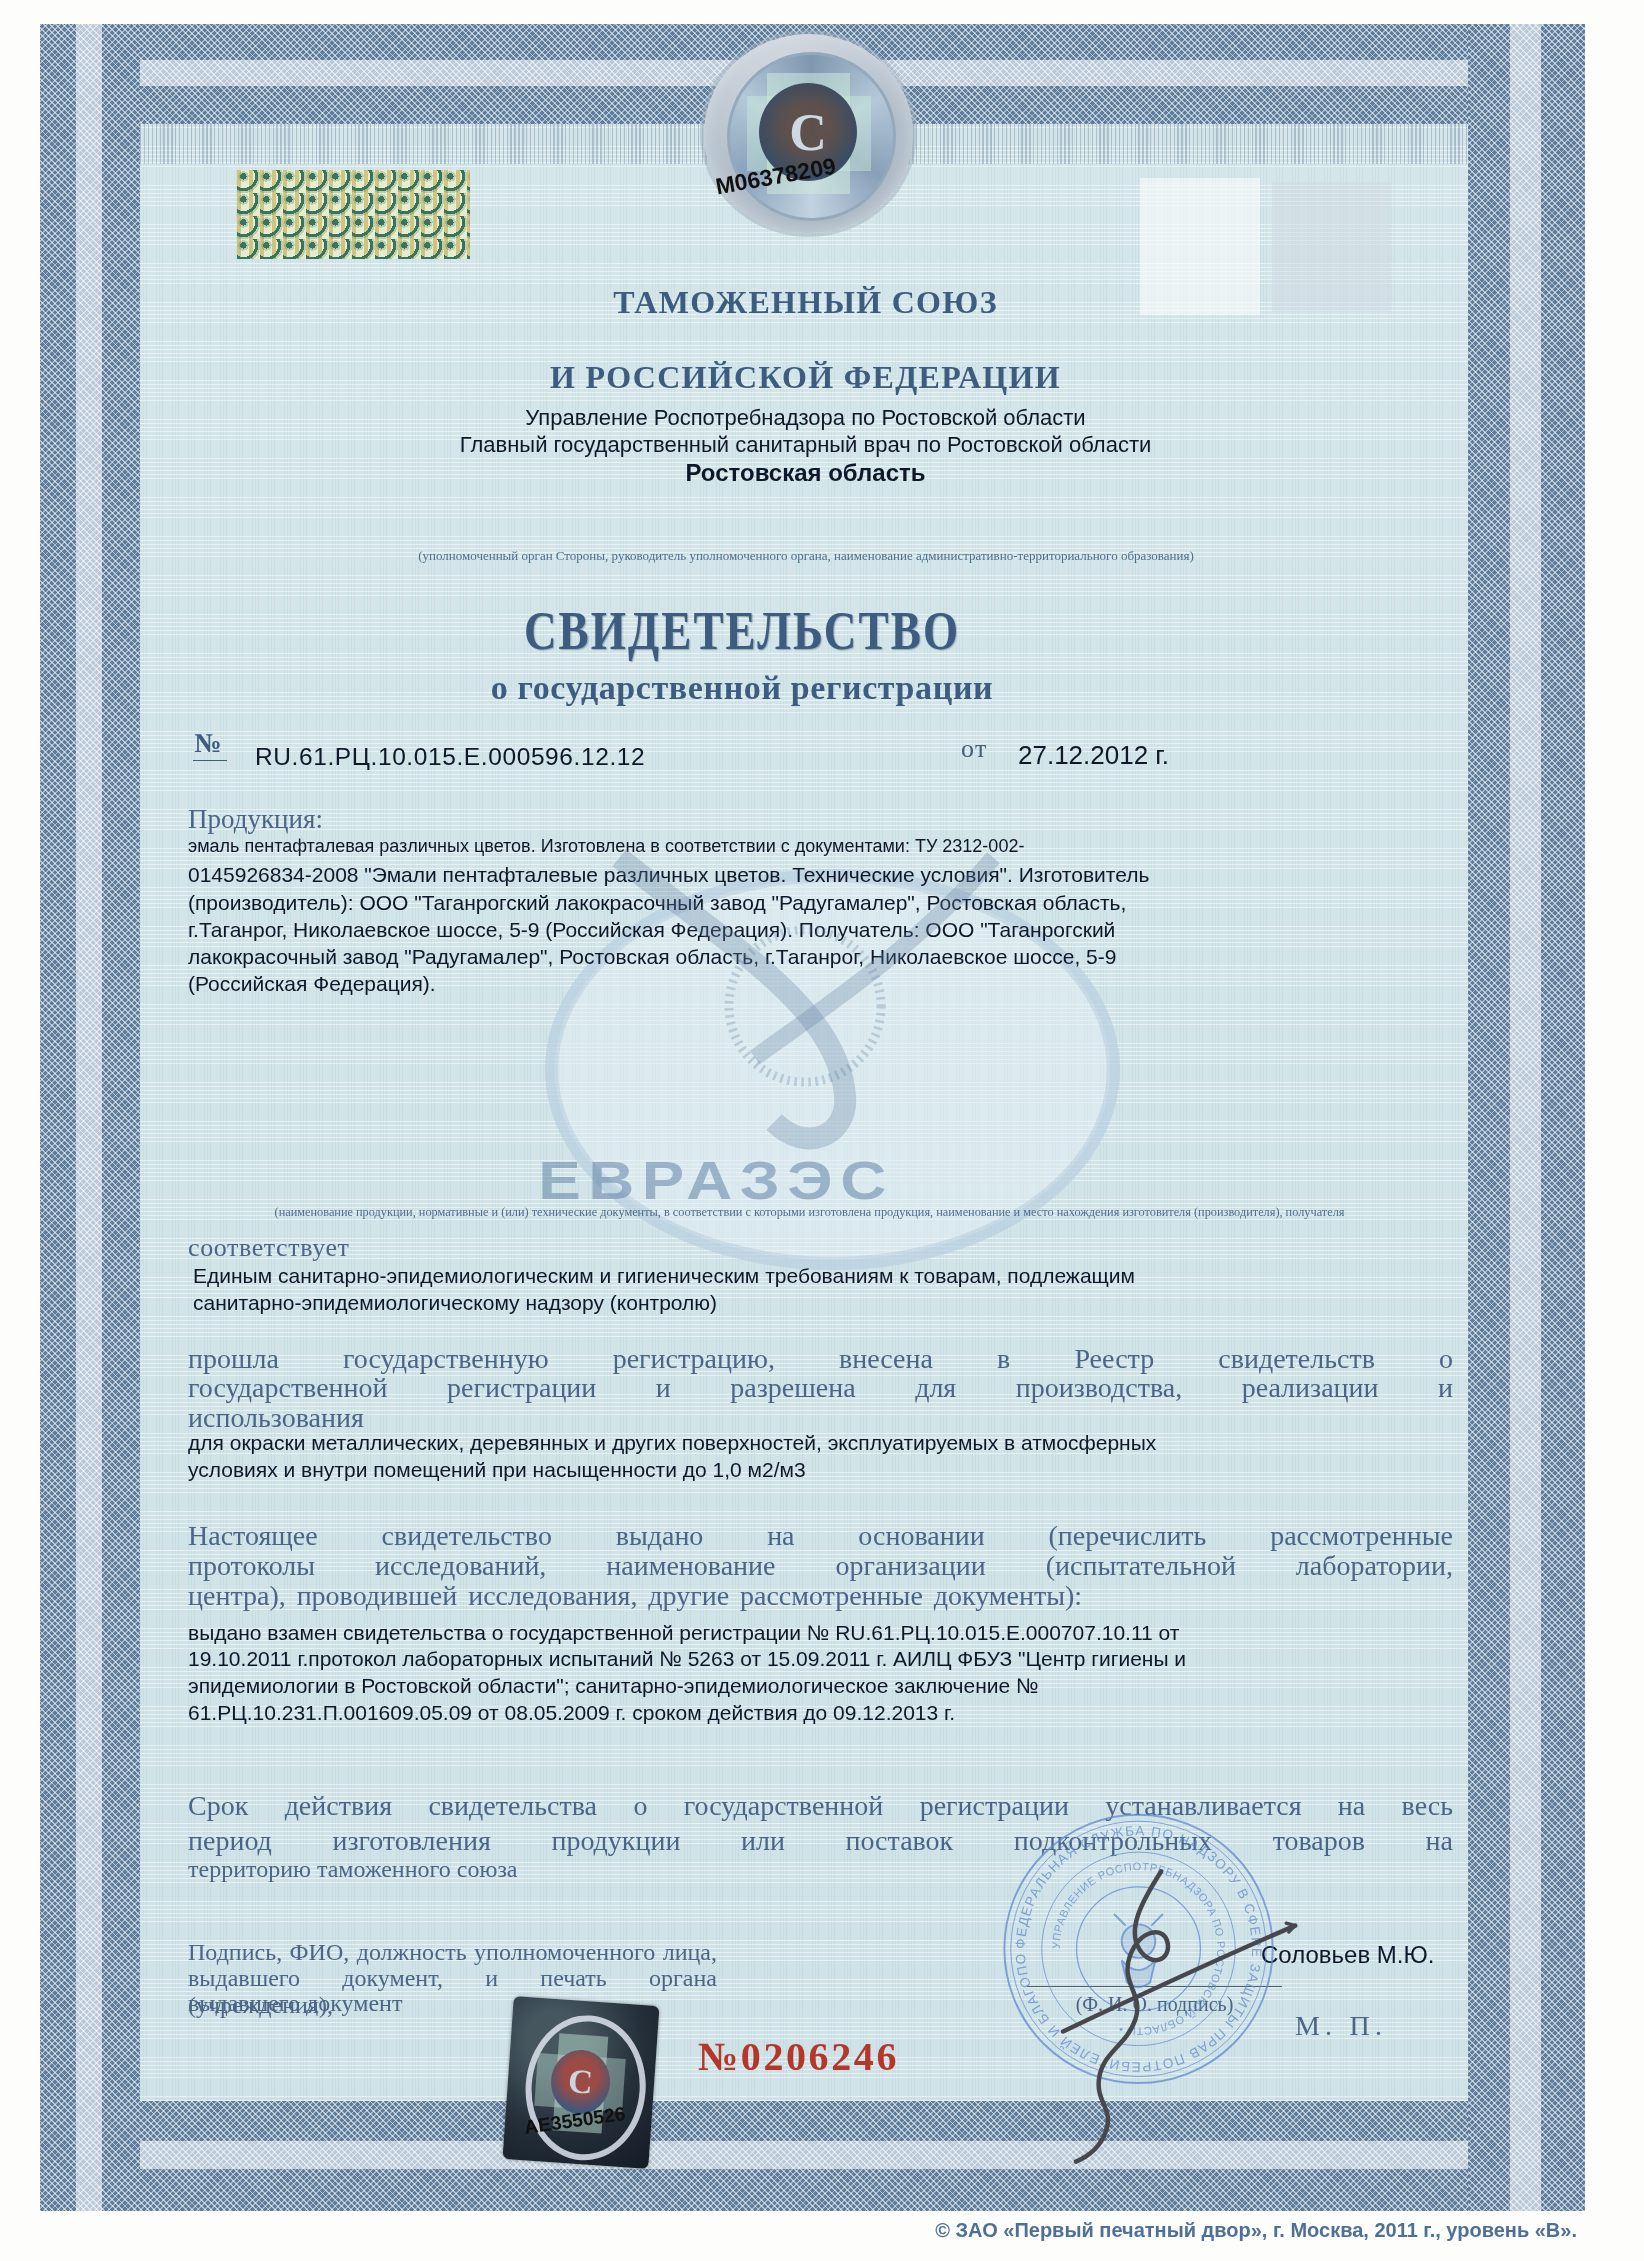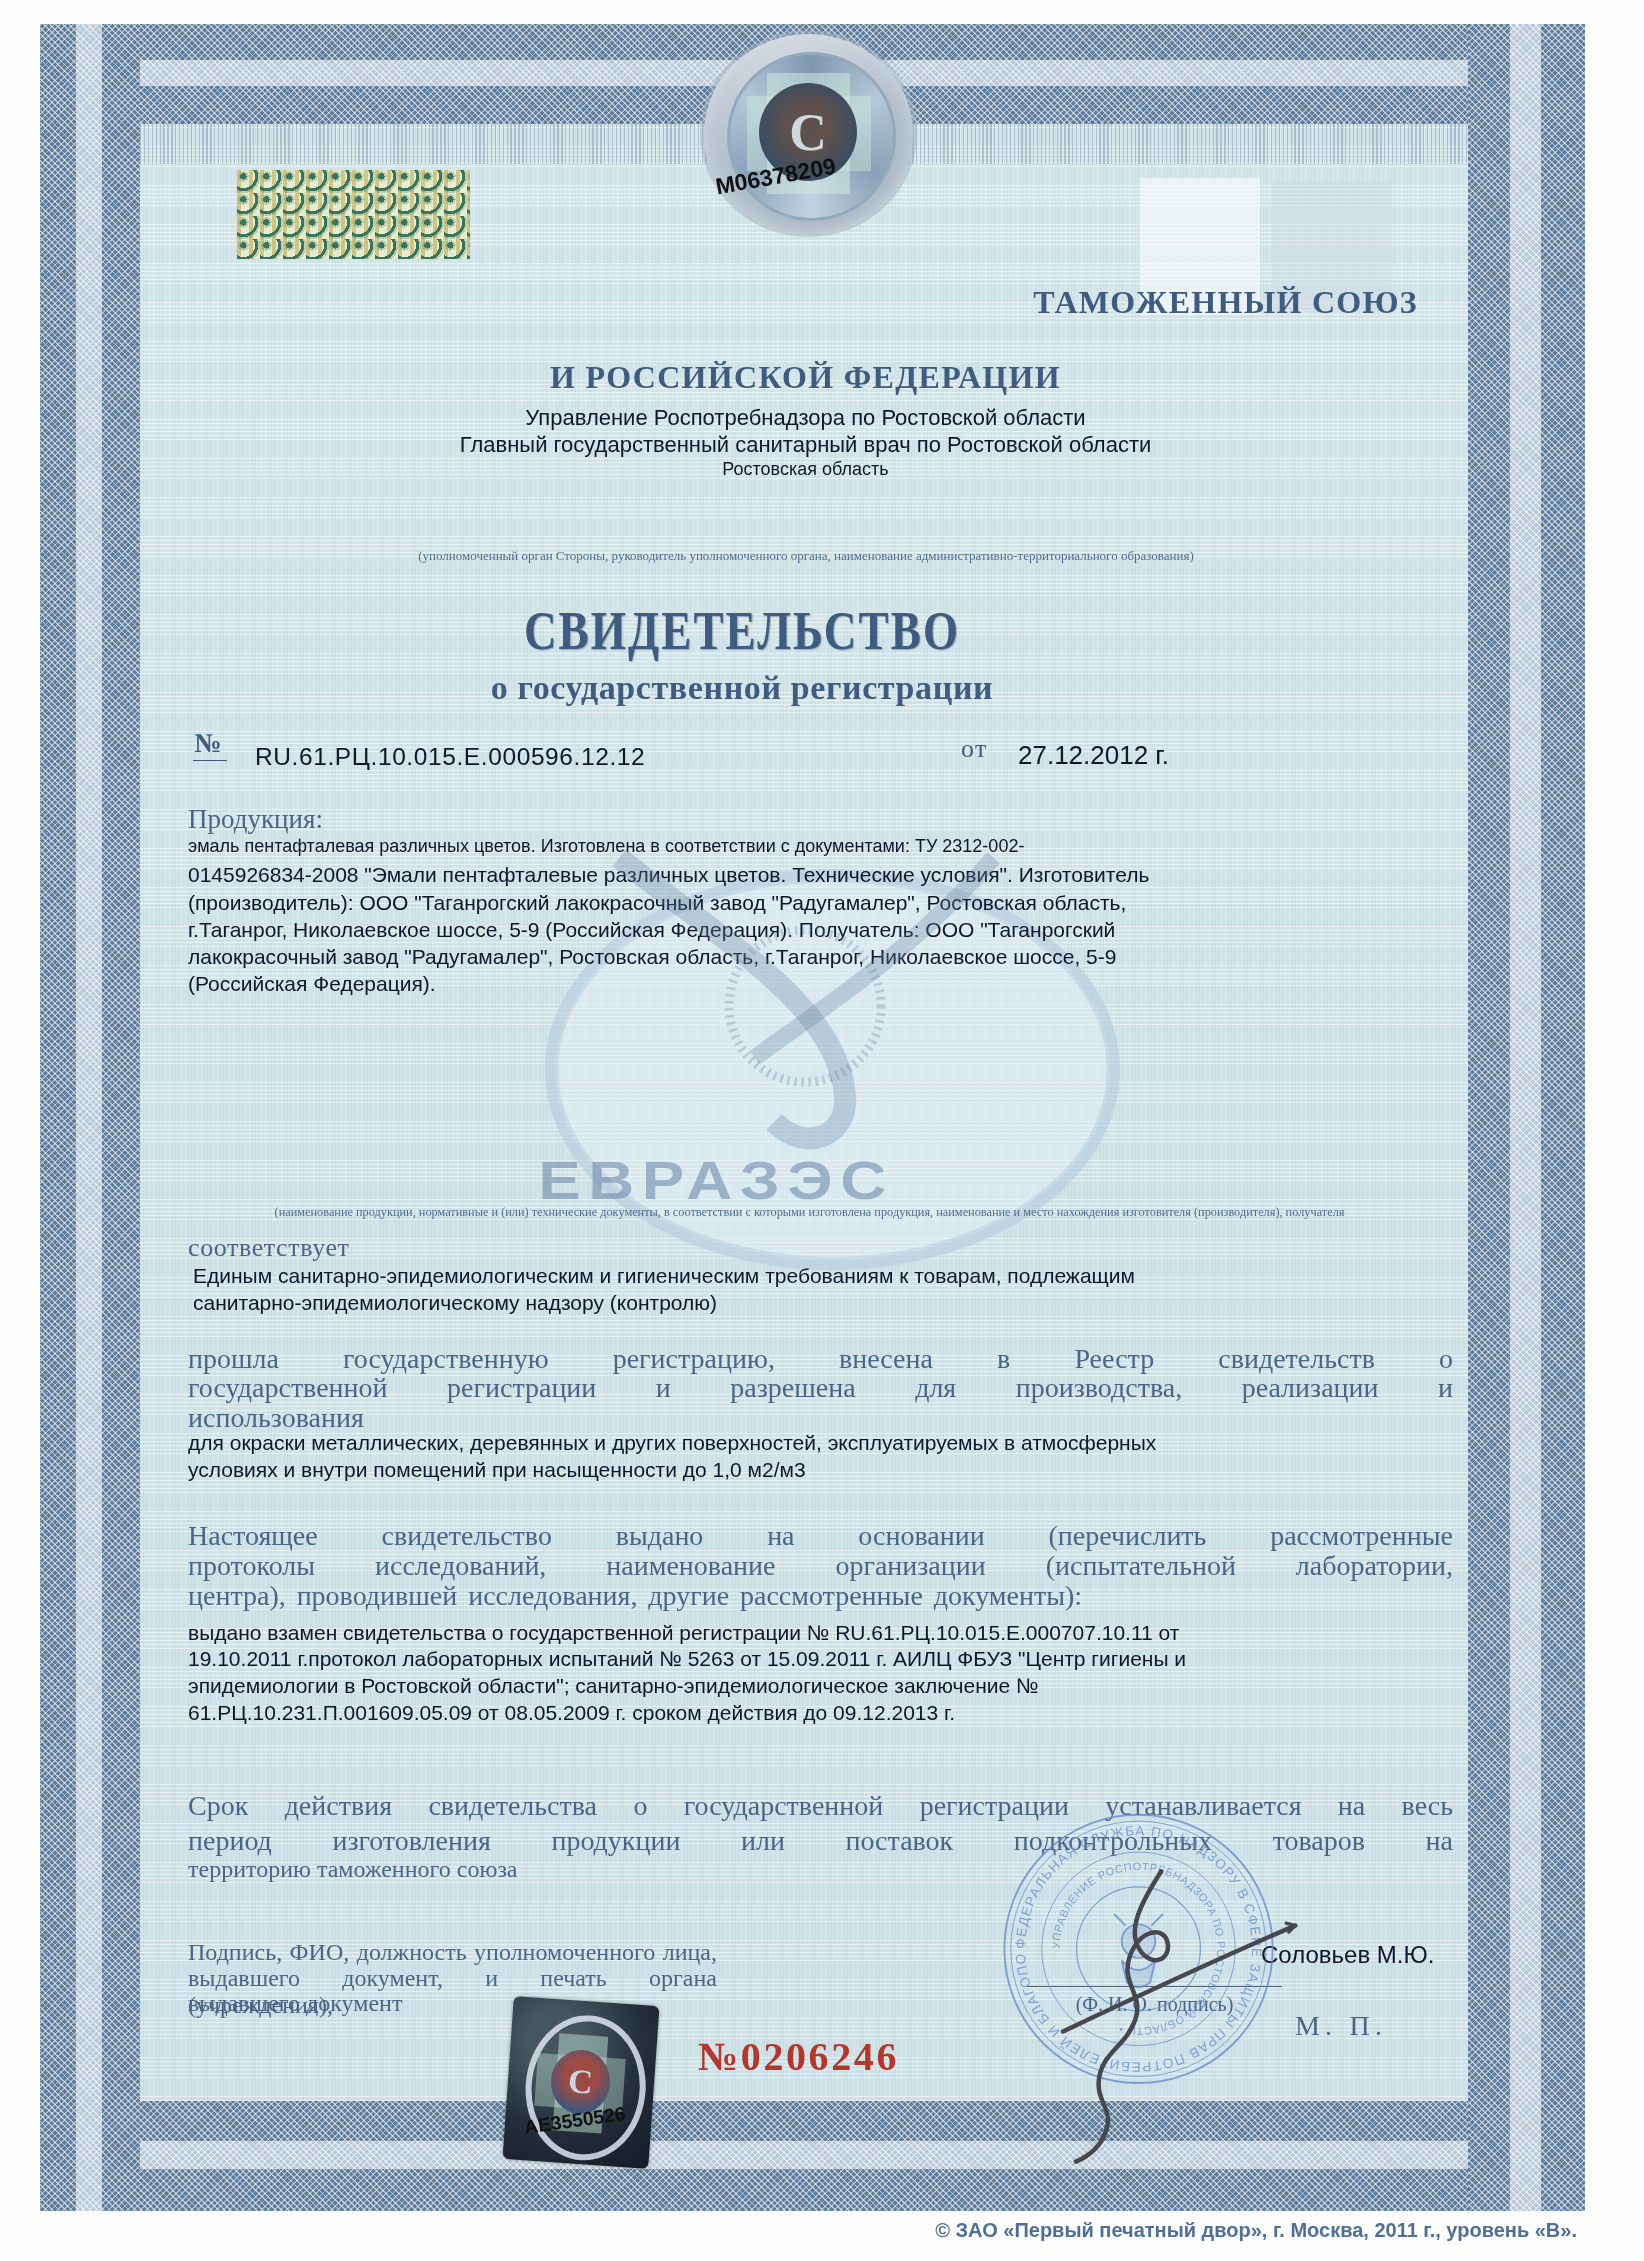--- a/index.html
+++ b/index.html
@@ -83,25 +83,25 @@
   <div class="topstripe" style="left:140px;top:124px;width:1328px;height:40px;"></div>
 
   <div class="greenstrip" style="left:237px;top:170px;width:233px;height:89px;"></div>
 
   <div class="ghost" style="left:1140px;top:178px;width:120px;height:137px;background:rgba(250,252,253,.6);"></div>
   <div class="ghost" style="left:1272px;top:182px;width:119px;height:130px;background:rgba(208,218,228,.5);"></div>
 
   <div class="wmoval" style="left:545px;top:869px;width:555px;height:381px;"></div>
   <div class="wmtext t" style="left:271px;top:1149px;width:890px;text-align:center;font-size:54px;">ЕВРАЗЭС</div>
 
-  <div class="t ctr serifhead" style="left:193px;top:284px;width:1225px;font-size:32px;text-align:right;">ТАМОЖЕННЫЙ СОЮЗ</div>
+  <div class="t ctr serifhead" style="left:193px;top:284px;width:1225px;font-size:32px;">ТАМОЖЕННЫЙ СОЮЗ</div>
   <div class="t ctr serifhead" style="left:193px;top:359px;width:1225px;font-size:32px;">И РОССИЙСКОЙ ФЕДЕРАЦИИ</div>
   <div class="t ctr typed" style="left:193px;top:405px;width:1225px;font-size:22px;">Управление Роспотребнадзора по Ростовской области</div>
   <div class="t ctr typed" style="left:193px;top:432px;width:1225px;font-size:22px;">Главный государственный санитарный врач по Ростовской области</div>
-  <div class="t ctr typed" style="left:193px;top:459px;width:1225px;font-size:18px;">Ростовская область</div>
+  <div class="t ctr typed" style="left:193px;top:459px;width:1225px;font-size:24px;font-weight:bold;">Ростовская область</div>
   <div class="t caption" style="left:258px;top:548px;width:1096px;">(уполномоченный орган Стороны, руководитель уполномоченного органа, наименование административно-территориального образования)</div>
 
   <div class="t ctr serifhead" style="left:181px;top:599px;width:1122px;font-size:55px;letter-spacing:2.6px;transform:scaleX(.82);transform-origin:center;text-shadow:1.3px 1.3px 1.3px rgba(40,60,90,.35);">СВИДЕТЕЛЬСТВО</div>
   <div class="t ctr serifhead" style="left:181px;top:669px;width:1122px;font-size:34px;letter-spacing:0.6px;">о государственной регистрации</div>
 
   <div class="t serifhead" style="left:193px;top:728px;font-size:27px;border-bottom:1.9px solid #3d5c80;padding:0 3.9px 1.3px 1.3px;">№</div>
   <div class="t typed" style="left:255px;top:743px;font-size:24.5px;letter-spacing:0.6px;">RU.61.РЦ.10.015.Е.000596.12.12</div>
   <div class="t serifhead" style="left:961px;top:734px;font-size:26px;font-weight:normal;color:#44607f;">от</div>
   <div class="t typed" style="left:1018px;top:740px;font-size:26px;">27.12.2012 г.</div>
 

